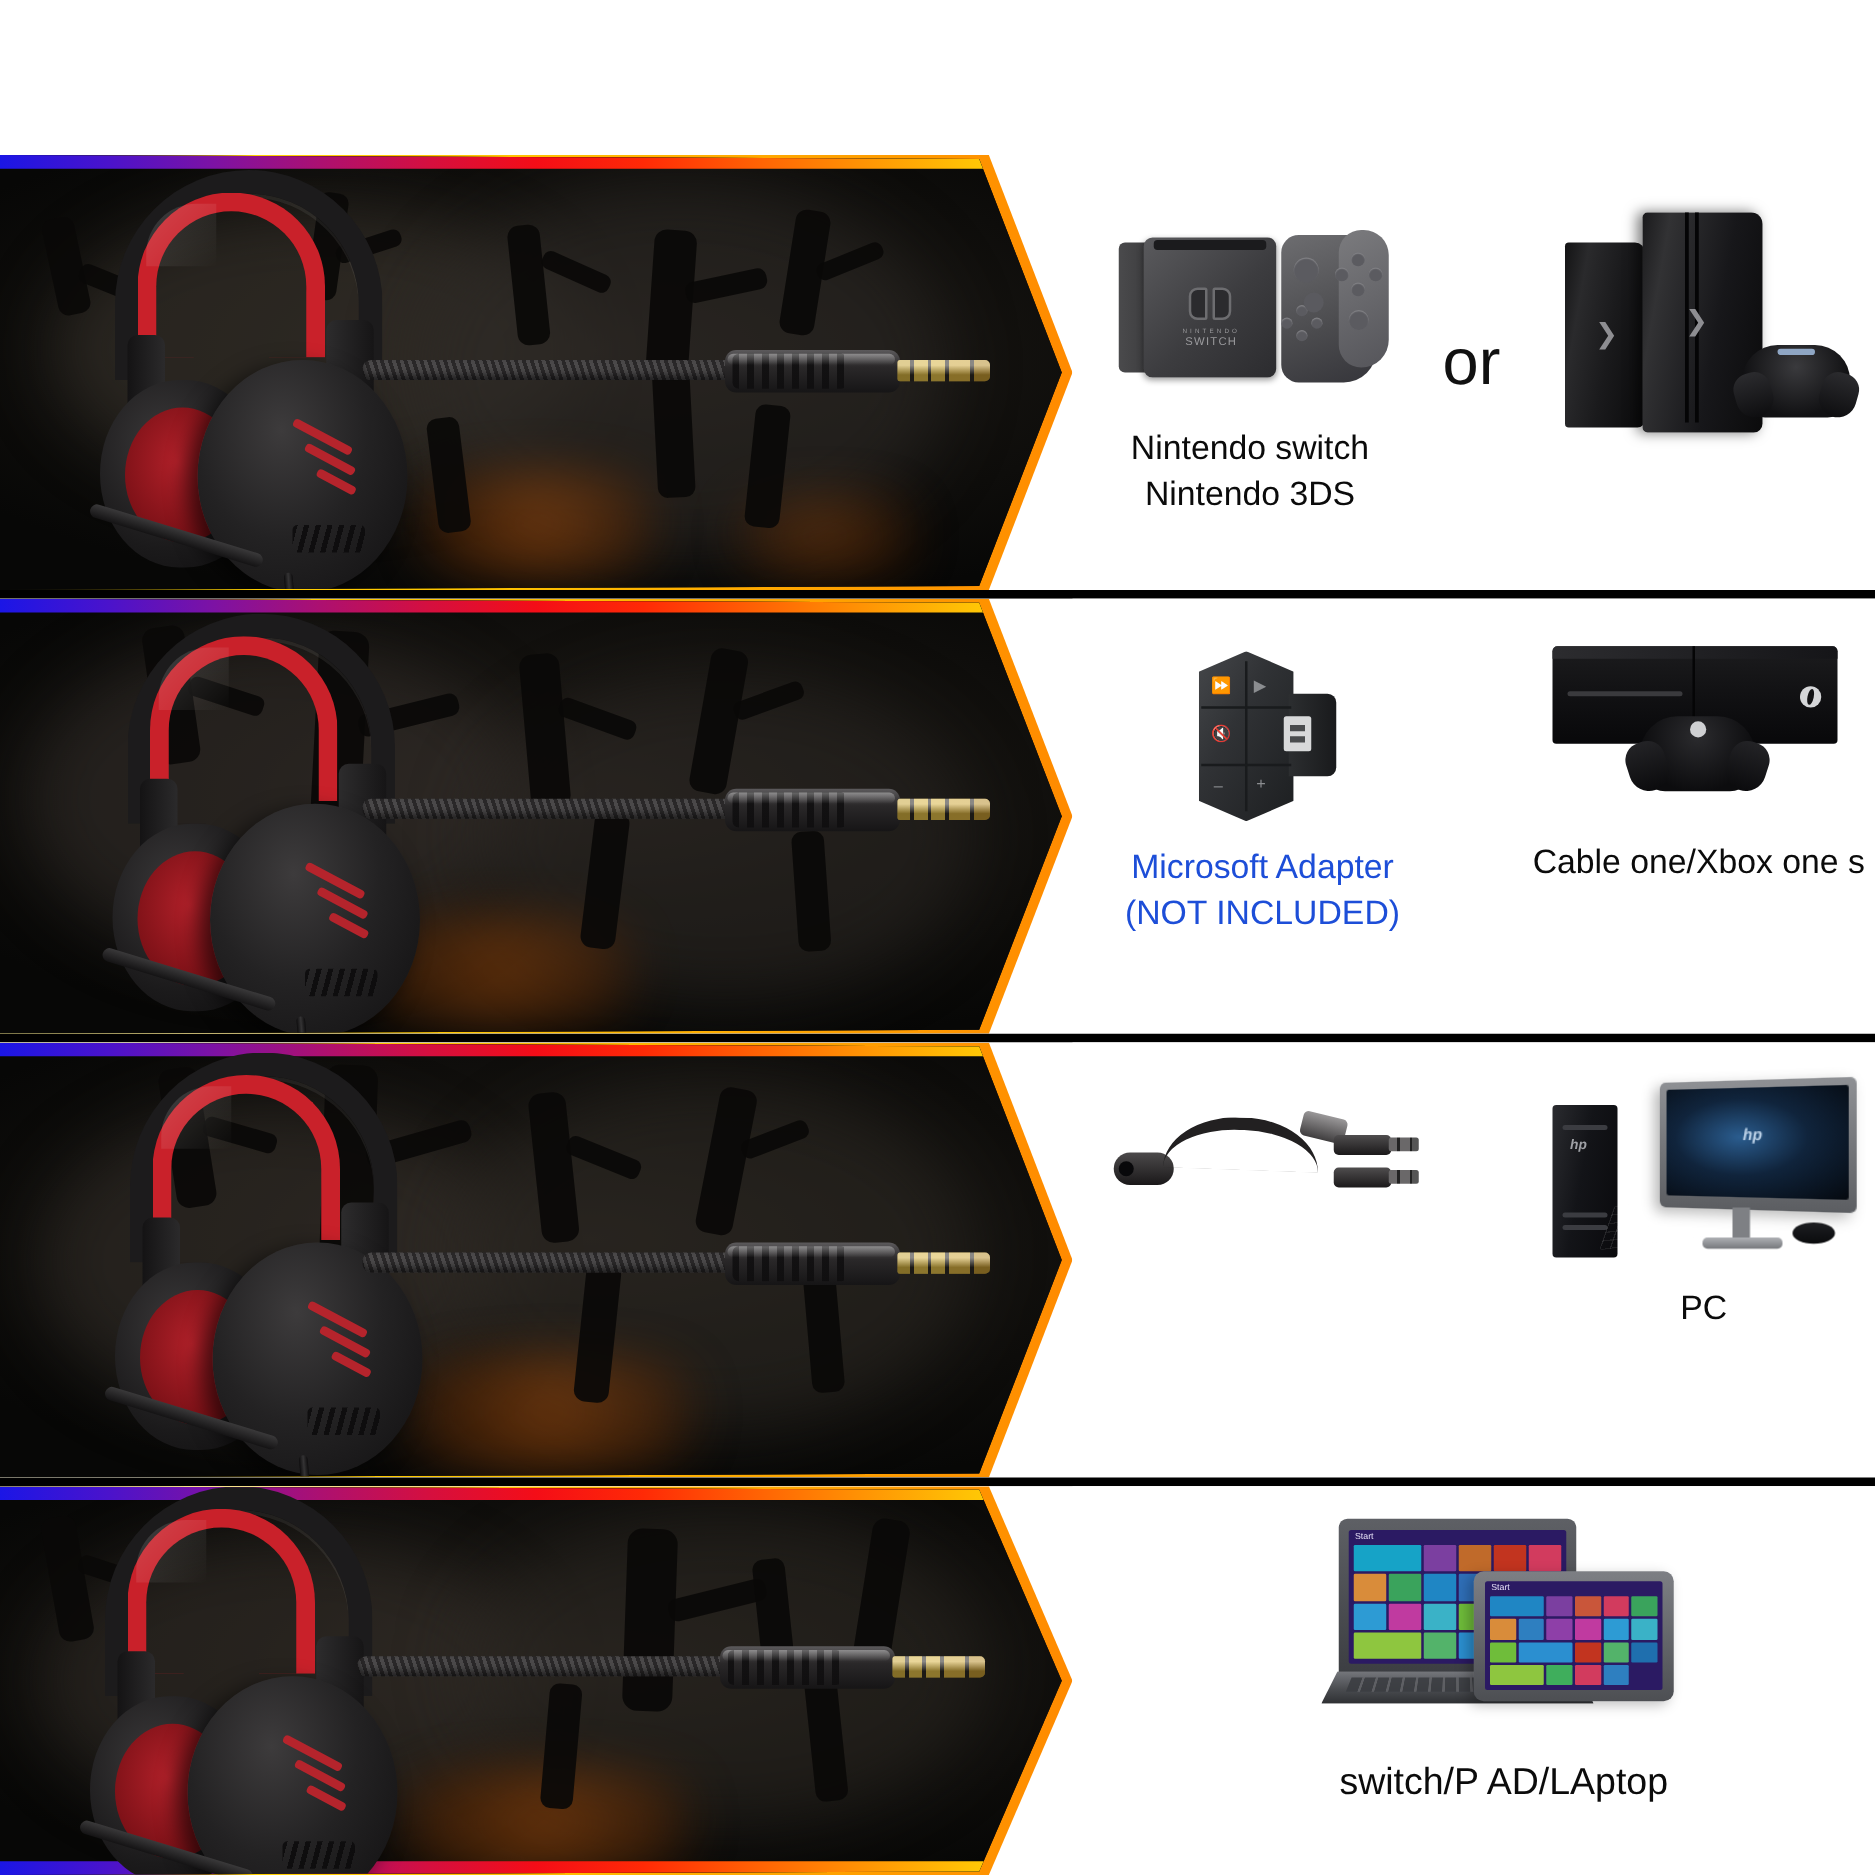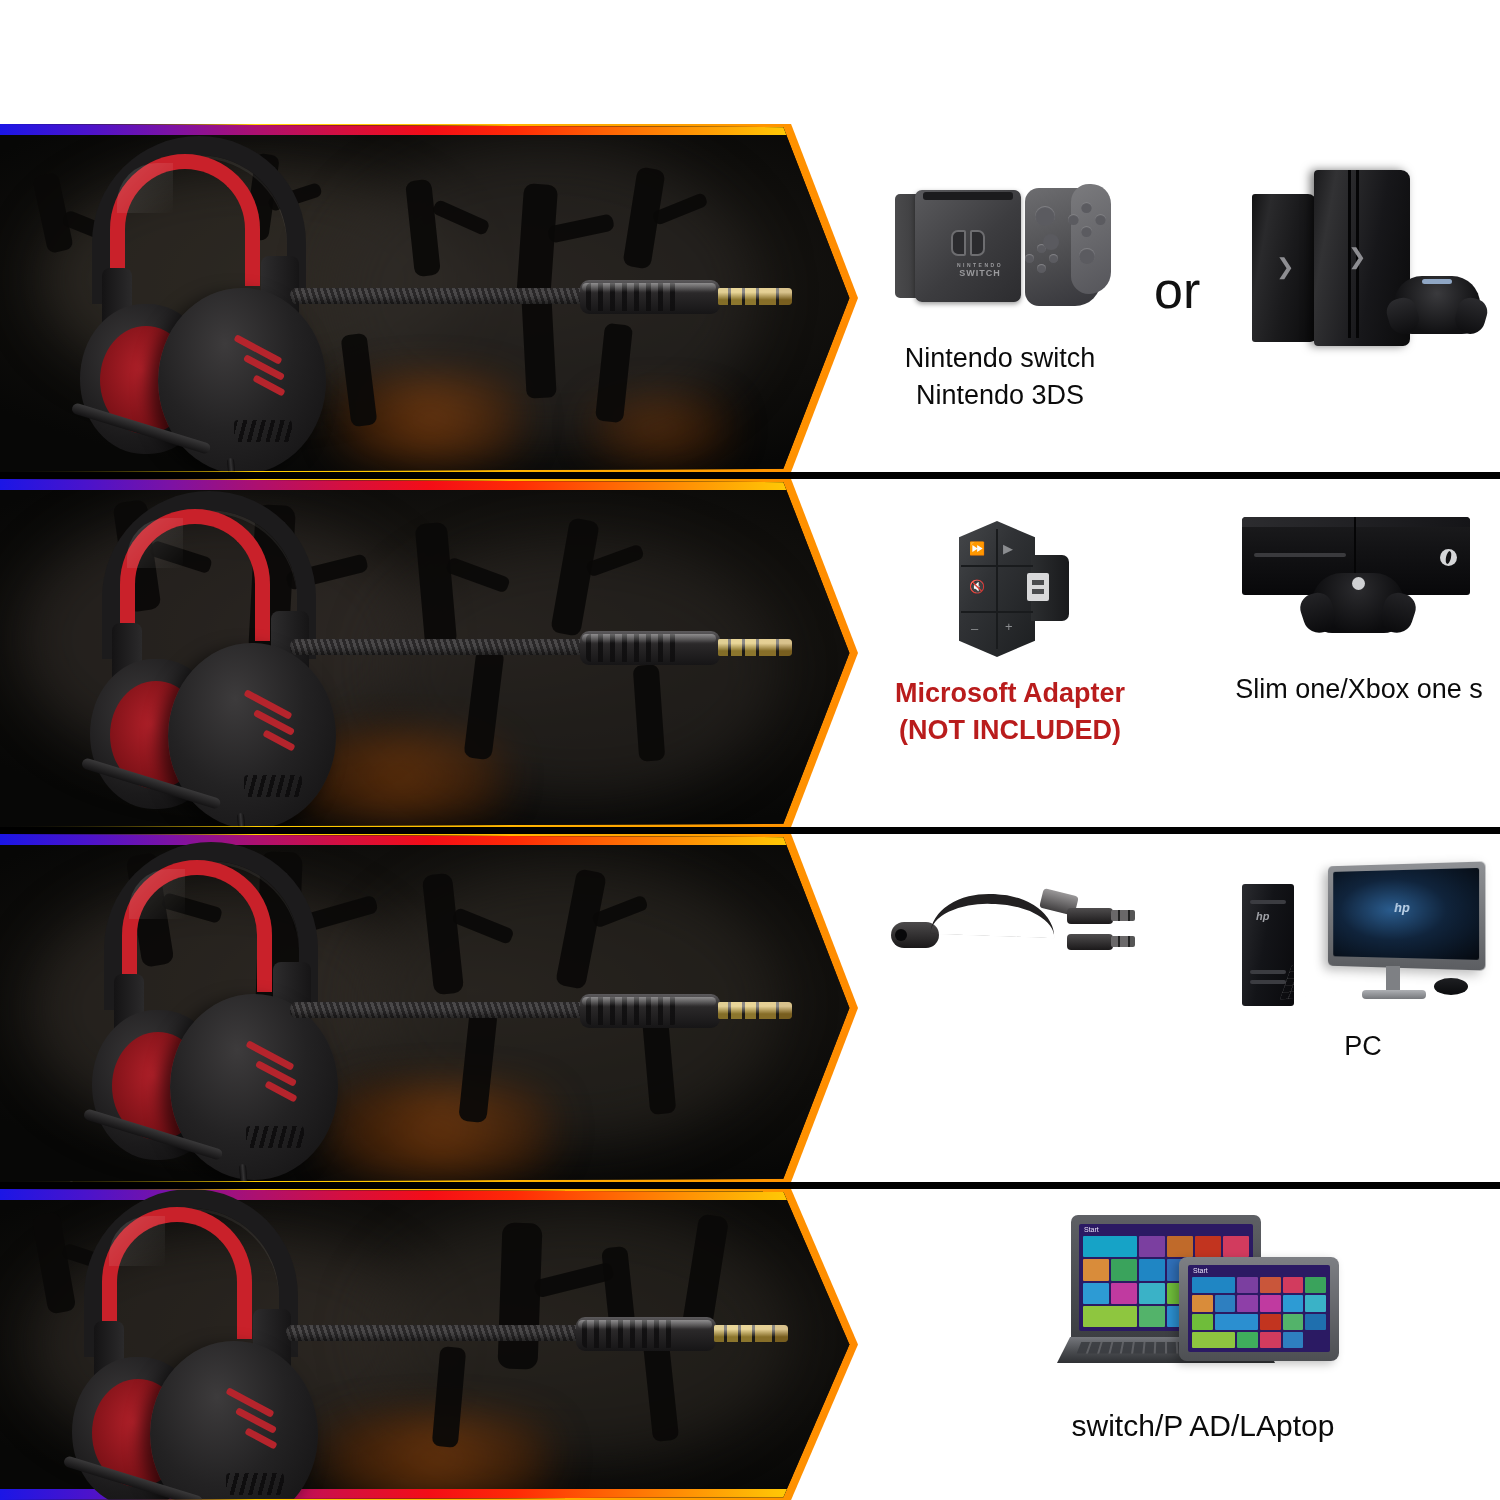--- a/index.html
+++ b/index.html
@@ -176,41 +176,41 @@
     background:linear-gradient(180deg,rgba(255,255,255,.45) 0 25%,rgba(0,0,0,.35) 70% 100%);
     border-radius:2px 4px 4px 2px;
   }
 
   
   .right{ position:absolute; left:858px; top:0; right:0; height:100%; background:#fff; }
   .cell{ position:absolute; text-align:center; }
   .cell-label{
     font-size:27px; color:#0b0b0b; line-height:1.38; white-space:pre-line;
   }
-  .cell-label.blue{ color:#b91c1c; font-weight:bold; }
+  .cell-label.blue{ color:#1d4ed8; font-weight:normal; }
   .or-text{ position:absolute; font-size:52px; color:#111; }
 
   
   .art{ position:relative; margin:0 auto; }
 
   
   .sw-dock{ position:absolute; left:10px; top:8px; width:52px; height:104px;
     background:linear-gradient(90deg,#4a4a4c,#2e2e30); border-radius:5px 2px 2px 5px; }
   .sw-screen{ position:absolute; left:30px; top:4px; width:106px; height:112px;
     background:linear-gradient(135deg,#5a5a5d 0%,#3c3c3f 55%,#2c2c2f 100%);
     border-radius:7px; box-shadow:0 2px 5px rgba(0,0,0,.4); }
   .sw-slot{ position:absolute; left:38px; top:6px; width:90px; height:8px;
     background:#1b1b1d; border-radius:3px; }
   .sw-logo{ position:absolute; left:66px; top:44px; width:34px; height:26px; }
   .sw-logo i{ position:absolute; top:0; width:15px; height:26px; background:#2b2b2e;
     border:2px solid #6d6d70; }
   .sw-logo i.l{ left:0; border-radius:7px 2px 2px 7px; }
   .sw-logo i.r{ right:0; border-radius:2px 7px 7px 2px; }
-  .sw-word{ position:absolute; left:60px; top:76px; width:70px;
-    text-align:center; color:#9a9a9d; font-size:9px; font-weight:bold; letter-spacing:1px; }
+  .sw-word{ position:absolute; left:49px; top:76px; width:70px;
+    text-align:center; color:#9a9a9d; font-size:9px; font-weight:normal; letter-spacing:1px; }
   .sw-word small{ display:block; font-size:5px; letter-spacing:2.5px; }
   .sw-grip{ position:absolute; left:140px; top:2px; width:76px; height:118px;
     background:linear-gradient(160deg,#6d6d70 0%,#4b4b4e 60%,#35353a 100%);
     border-radius:14px 22px 26px 14px; }
   .sw-joy-r{ position:absolute; left:186px; top:-2px; width:40px; height:110px;
     background:linear-gradient(150deg,#7b7b7e,#55555a); border-radius:18px 20px 22px 18px; }
   .jbtn{ position:absolute; background:#5b5b60; border-radius:50%;
          box-shadow:inset 0 1px 1px rgba(255,255,255,.25); }
   .sw-hlogo{ position:absolute; left:158px; top:48px; width:16px; height:16px;
     background:#5a5a5f; border-radius:50%; }
@@ -514,21 +514,21 @@
         <div class="art" style="width:250px;height:150px;margin:0 auto;">
           <div class="xb-body"></div>
             <div class="xb-top"></div>
             <div class="xb-seam"></div>
           <div class="xb-slot"></div>
             <div class="xb-ring"></div>
           <div class="xb-pad">
               <div class="xb-guide"></div>
             </div>
         </div>
-        <div class="cell-label" style="margin-top:20px;">Slim one/Xbox one s</div>
+        <div class="cell-label" style="margin-top:20px;">Cable one/Xbox one s</div>
       </div>
     </div>
   </section>
   <div class="hsep hsep-2"></div>
 
   <section class="row row-3">
     <div class="hero">
       <div class="hero-inner">
         <div class="scene">
           <div class="smoke" style="left:30px;top:50px;width:380px;height:250px;background:rgba(58,52,46,.5)"></div>

